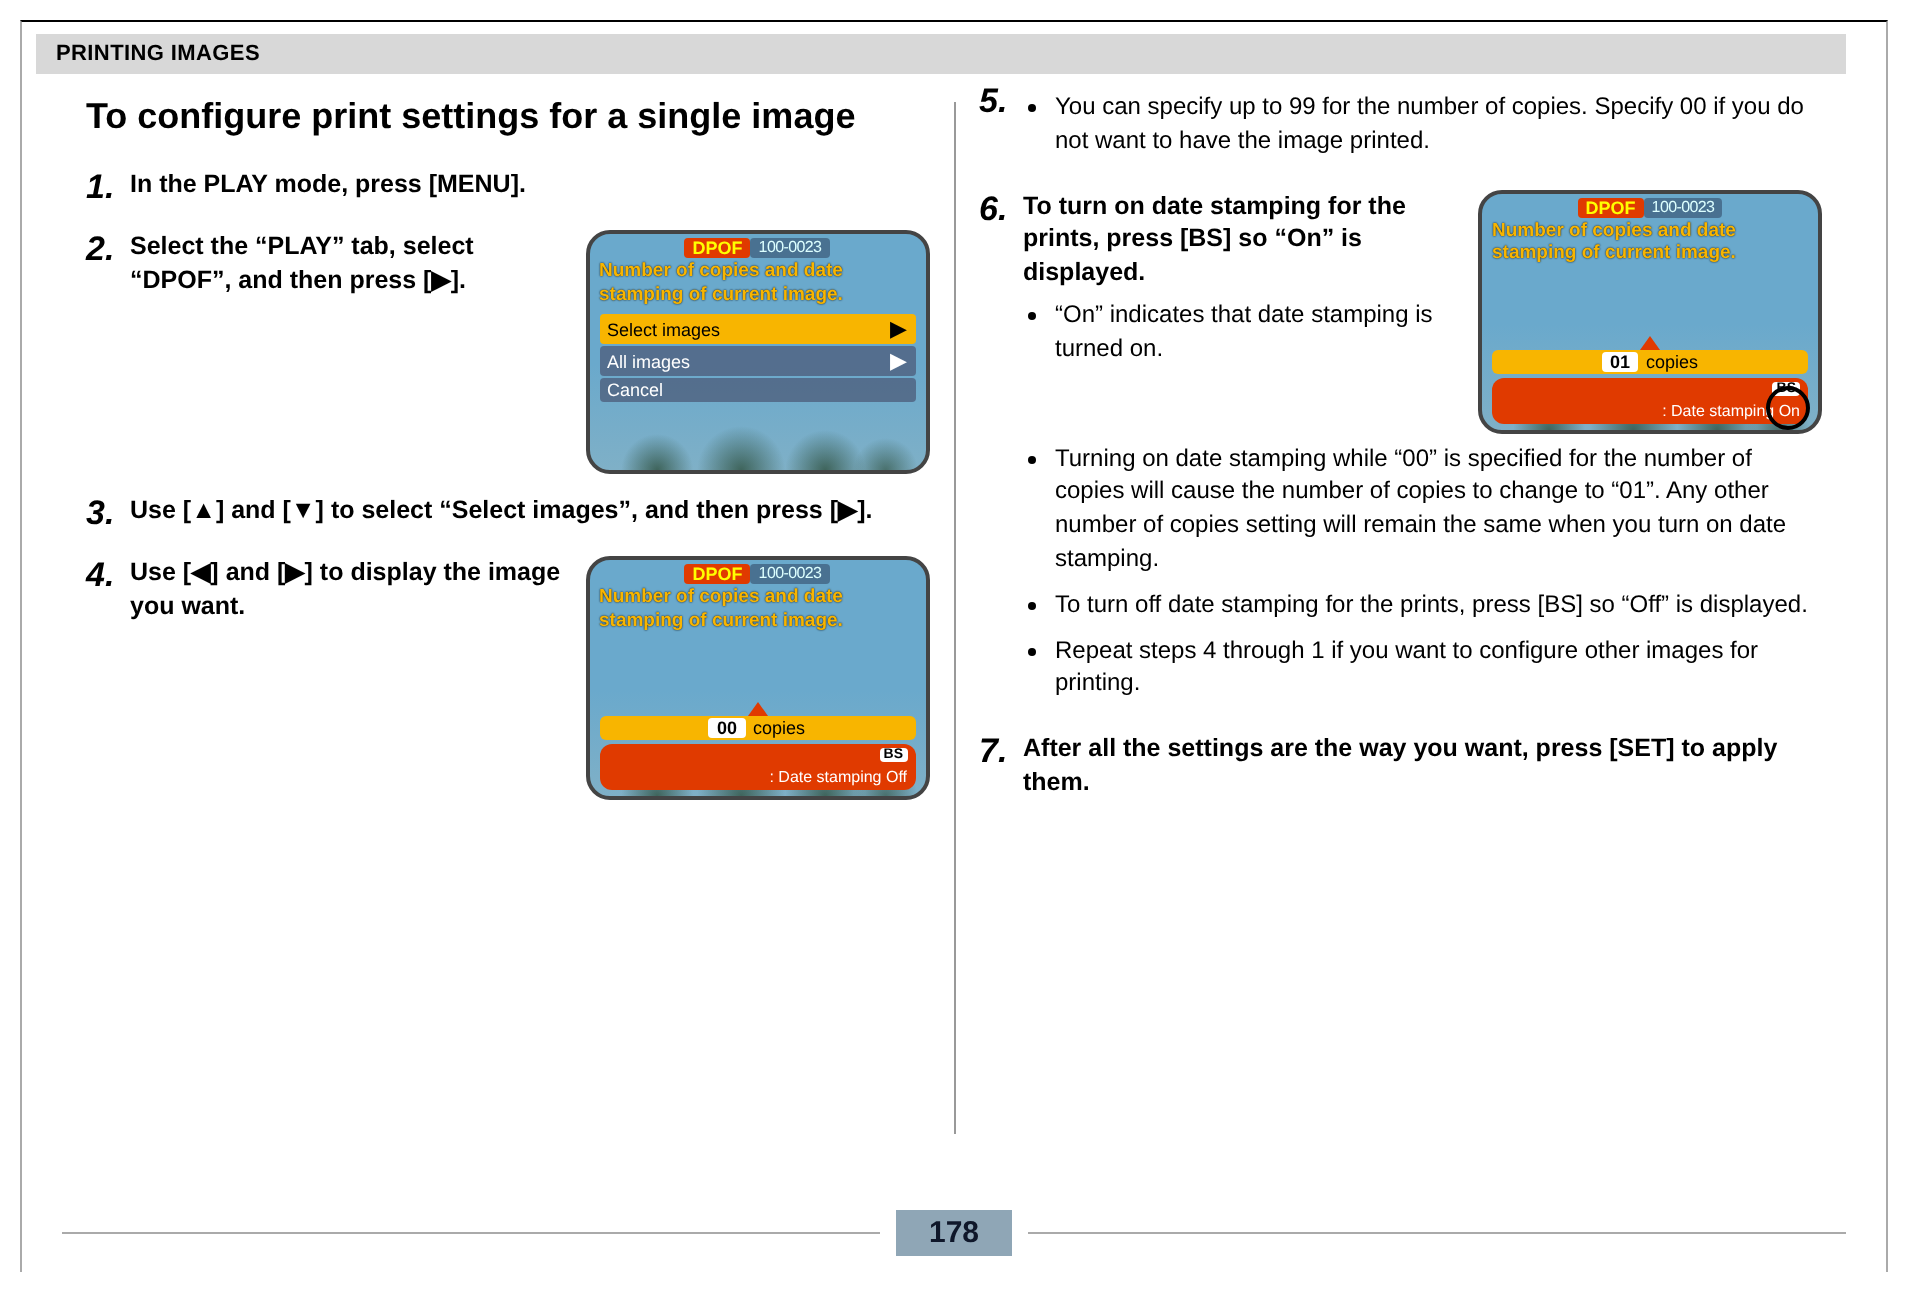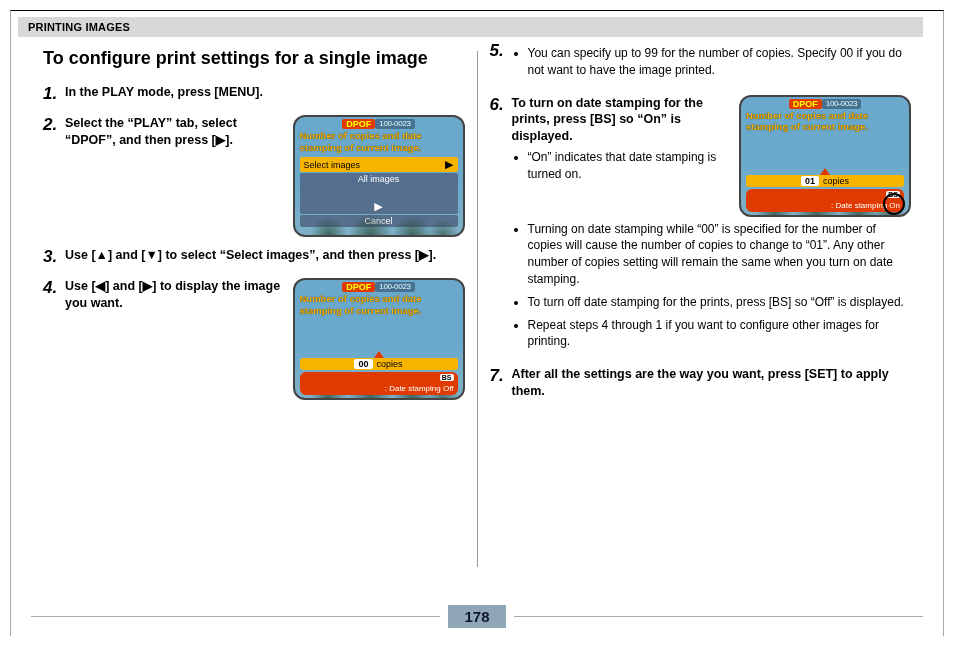--- a/index.html
+++ b/index.html
@@ -136,21 +136,20 @@
     margin: 1px 5px;
     border-radius: 2px;
     display: flex;
     justify-content: space-between;
     align-items: center;
     gap: 16px;
   }
   .menu-line.dim {
     background: rgba(80,100,130,0.85);
     color: #fff;
-    flex-direction: column;
   }
   .palms {
     position: absolute;
     bottom: 0; left: 0; right: 0;
     height: 40px;
     background:
       radial-gradient(circle at 20% 100%, rgba(20,50,20,0.6) 0, transparent 18px),
       radial-gradient(circle at 45% 100%, rgba(20,50,20,0.6) 0, transparent 22px),
       radial-gradient(circle at 70% 100%, rgba(20,50,20,0.6) 0, transparent 20px),
       radial-gradient(circle at 88% 100%, rgba(20,50,20,0.5) 0, transparent 16px);

